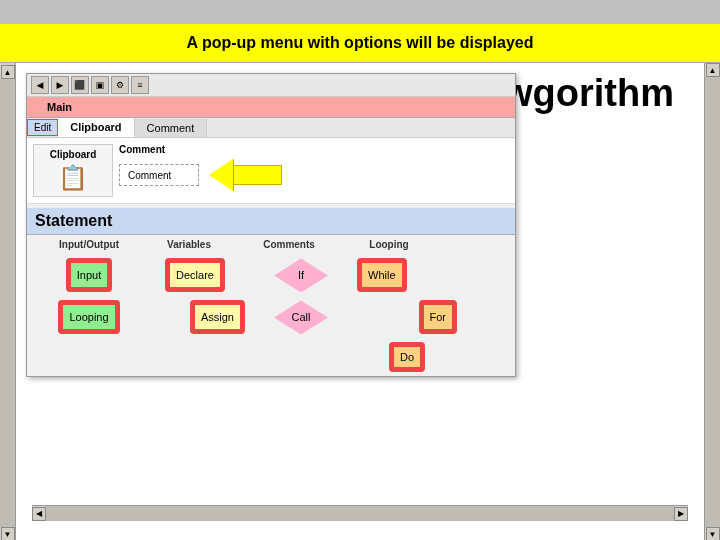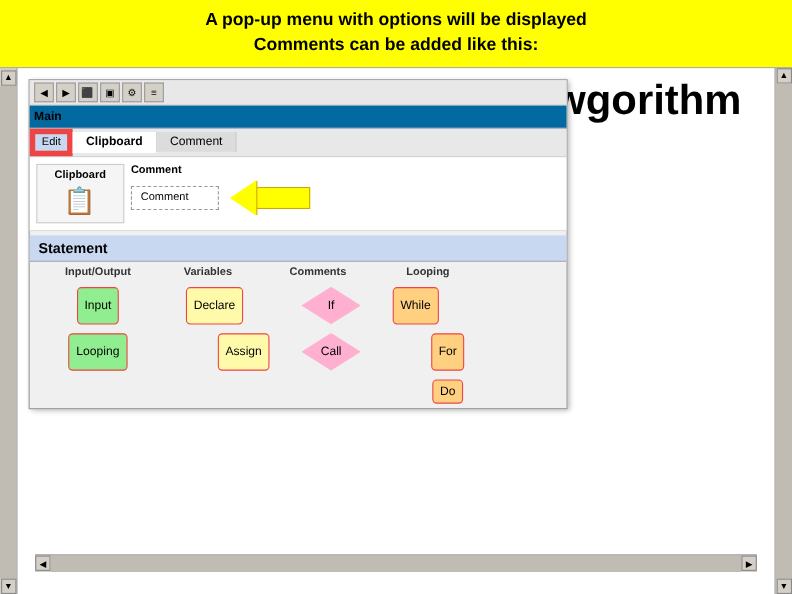--- a/index.html
+++ b/index.html
@@ -14,20 +14,21 @@
 
     
     .top-banner {
       background: #ffff00;
       text-align: center;
       padding: 8px 10px;
       font-size: 16px;
       font-weight: bold;
       line-height: 1.4;
       border-bottom: 1px solid #aaa;
+      margin-top: 24px;
     }
 
     
     .main-area {
       display: flex;
       height: calc(540px - 62px);
       position: relative;
     }
 
     
@@ -98,22 +99,22 @@
       border: 1px solid #999;
       font-size: 9px;
       display: flex;
       align-items: center;
       justify-content: center;
       cursor: pointer;
     }
 
     
     .main-section {
-      background: #0369a1;
-      padding: 4px 4px;
+      background: #fca5a5;
+      padding: 4px 20px;
       display: flex;
       align-items: flex-start;
       border-bottom: 1px solid #aab;
     }
 
     .main-section-label {
       font-size: 11px;
       font-weight: bold;
       color: #000;
     }
@@ -205,21 +206,21 @@
       border-bottom: 16px solid transparent;
       border-right: 24px solid #ffff00;
       filter: drop-shadow(1px 0px 0px #ccaa00);
       margin-right: -1px;
     }
 
     
     .statement-section {
       background: #c8d8f0;
       padding: 4px 8px;
-      font-size: 13px;
+      font-size: 16px;
       font-weight: bold;
       border-bottom: 1px solid #aab;
       margin-top: 4px;
     }
 
     
     .category-headers {
       display: grid;
       grid-template-columns: 100px 100px 100px 100px;
       padding: 4px 8px;
@@ -241,21 +242,21 @@
       gap: 6px;
       padding: 4px 8px;
       margin-left: 4px;
     }
 
     .stmt-btn {
       padding: 4px 6px;
       font-size: 11px;
       text-align: center;
       cursor: pointer;
-      border: 1px solid #ef4444;
+      border: 5px solid #ef4444;
     }
 
     .btn-green {
       background: #90ee90;
       border-radius: 4px;
     }
 
     .btn-yellow {
       background: #fffaaa;
       border-radius: 4px;
@@ -340,30 +341,29 @@
       flex: 1;
       height: 100%;
       background: #c0bcb4;
     }
 
     
     .edit-label {
       font-size: 10px;
       padding: 2px 6px;
       background: #c8d8f0;
-      border: 5px solid #ef4444;
+      border: 1px solid #ef4444;
       color: #000;
     }
   </style>
 </head>
 <body>
 
 <div class="top-banner">
   <div>A pop-up menu with options will be displayed</div>
-  <div>Comments can be added like this:</div>
 </div>
 
 <div class="main-area">
 
   <div class="left-scrollbar">
     <div class="scroll-arrow">▲</div>
     <div class="scroll-track"></div>
     <div class="scroll-arrow">▼</div>
   </div>
 
@@ -445,21 +445,21 @@
       <div class="stmt-grid">
         <div style="display:flex; justify-content:center;">
           <button class="stmt-btn btn-green">Looping</button>
         </div>
         <div style="display:flex; justify-content:flex-end;">
           <button class="stmt-btn btn-yellow">Assign</button>
         </div>
         <div style="display:flex; justify-content:center; align-items:flex-start;">
           <div style="width:54px; height:34px; background:#ffb0d0; clip-path:polygon(50% 0%, 100% 50%, 50% 100%, 0% 50%); display:flex; align-items:center; justify-content:center; font-size:11px; cursor:pointer;">Call</div>
         </div>
-        <div style="display:flex; justify-content:center;">
+        <div style="display:flex; justify-content:flex-end;">
           <button class="stmt-btn btn-orange">For</button>
         </div>
       </div>
 
       <div class="stmt-grid">
         <div></div>
         <div></div>
         <div></div>
         <div style="display:flex; justify-content:center;">
           <button class="stmt-btn btn-orange">Do</button>

